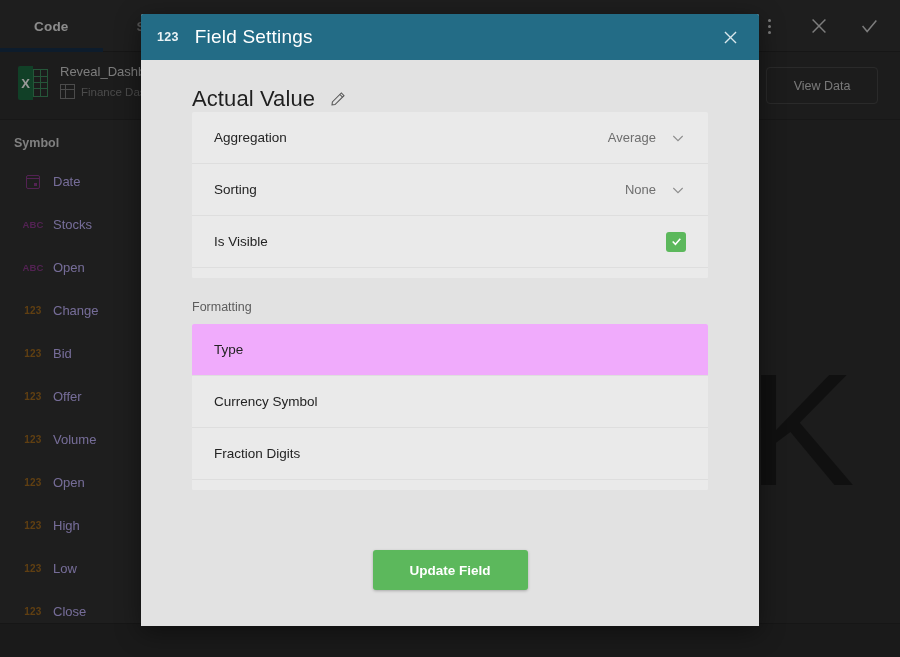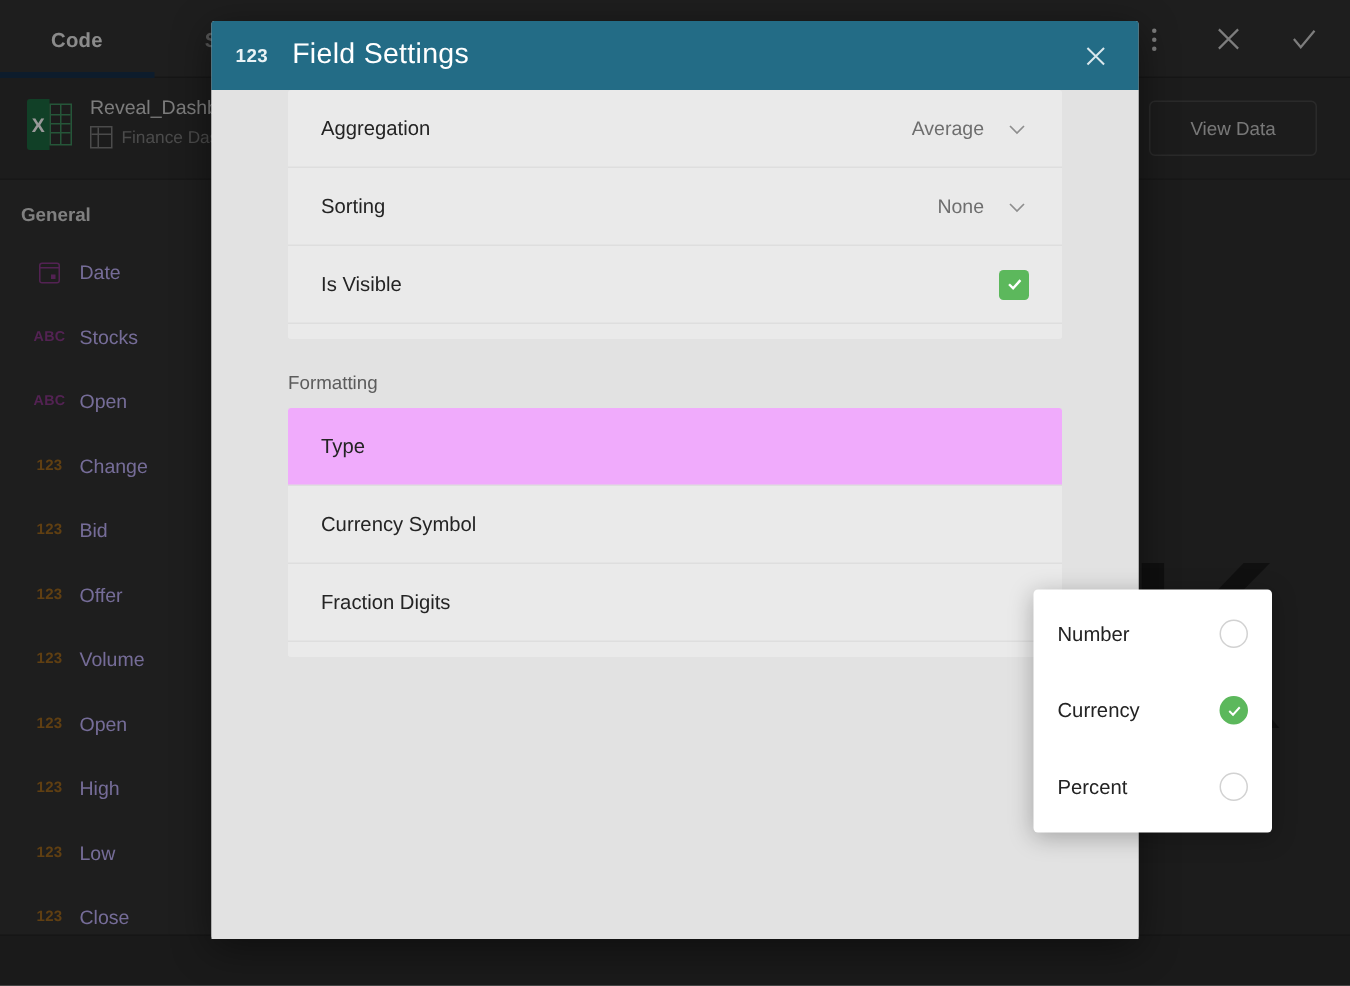--- a/index.html
+++ b/index.html
@@ -319,21 +319,21 @@
           <div class="ds-sub">
             <span class="grid-ic"></span>
             <span>Finance Das</span>
           </div>
         </div>
       </div>
       <div class="view-data-btn">View Data</div>
     </div>
 
     <div class="fields-panel">
-      <div class="fields-title">General</div>
+      <div class="fields-title">Symbol</div>
       <div id="field-list">
           <div class="field-row">
             <span class="f-ic" style="color: rgb(139, 58, 139);">
               <span class="cal-ic"></span>
             </span>
             <span class="f-label">Date</span>
           </div>
           <div class="field-row">
             <span class="f-ic abc" style="color: rgb(139, 58, 139);">ABC</span>
             <span class="f-label">Stocks</span>
@@ -395,20 +395,29 @@
       <span class="head-title">Field Settings</span>
       <span class="head-close">
         <svg width="19" height="19" viewBox="0 0 24 24" fill="none" stroke="currentColor" stroke-width="1.7">
           <path d="M5 5 L19 19 M19 5 L5 19"></path>
         </svg>
       </span>
     </div>
 
     <div class="modal-body">
 
+      <div class="field-name-row">
+        <span class="field-name">Actual Value</span>
+        <span class="pencil">
+          <svg width="18" height="18" viewBox="0 0 24 24" fill="none" stroke="currentColor" stroke-width="1.4">
+            <path d="M4 20 L4.5 16 L16.5 4 L20 7.5 L8 19.5 Z"></path>
+            <path d="M14.5 6 L18 9.5"></path>
+          </svg>
+        </span>
+      </div>
 
       <div class="card">
         <div class="opt-row">
           <span class="opt-label">Aggregation</span>
           <span class="opt-value">Average</span>
           <span class="chev">
             <svg width="16" height="16" viewBox="0 0 24 24" fill="none" stroke="currentColor" stroke-width="1.7">
                 <path d="M5 9 L12 16 L19 9"></path>
               </svg>
           </span>
@@ -440,37 +449,20 @@
         </div>
         <div class="opt-row">
           <span class="opt-label">Currency Symbol</span>
         </div>
         <div class="opt-row">
           <span class="opt-label">Fraction Digits</span>
         </div>
         <div class="card-pad"></div>
       </div>
 
-    </div>
-
-    <div class="dropdown">
-      <div id="dd-list">
-          <div class="dd-item">
-            <span class="dd-label">Number</span>
-            <span class="radio"></span>
-          </div>
-          <div class="dd-item">
-            <span class="dd-label">Currency</span>
-            <span class="radio sel">
-              <svg width="12" height="12" viewBox="0 0 24 24" fill="none" stroke="currentColor" stroke-width="2.6">
-                <path d="M5 12 L10 17 L19 7"></path>
-              </svg>
-            </span>
-          </div>
-          <div class="dd-item">
-            <span class="dd-label">Percent</span>
-            <span class="radio"></span>
-          </div>
-        </div>
-    </div>
+      <div class="update-wrap">
+        <button class="update-btn">Update Field</button>
+      </div>
+    </div>
+
   </div>
 
 </div>
 
 </body></html>

